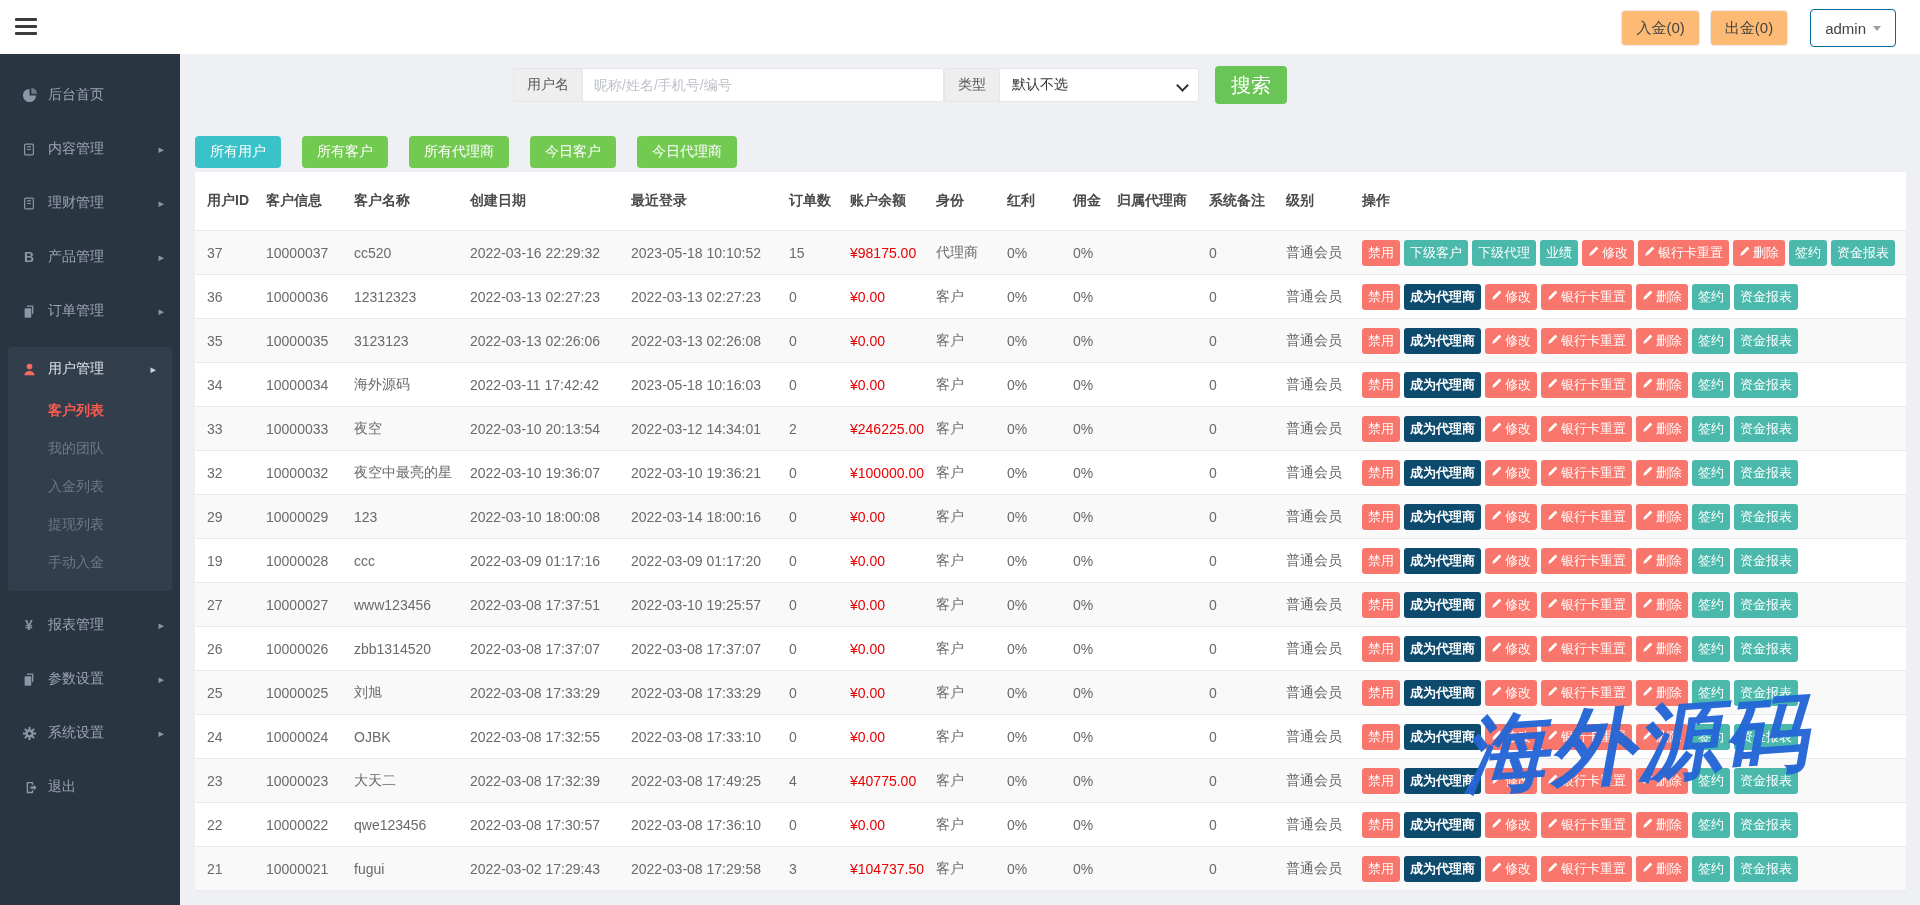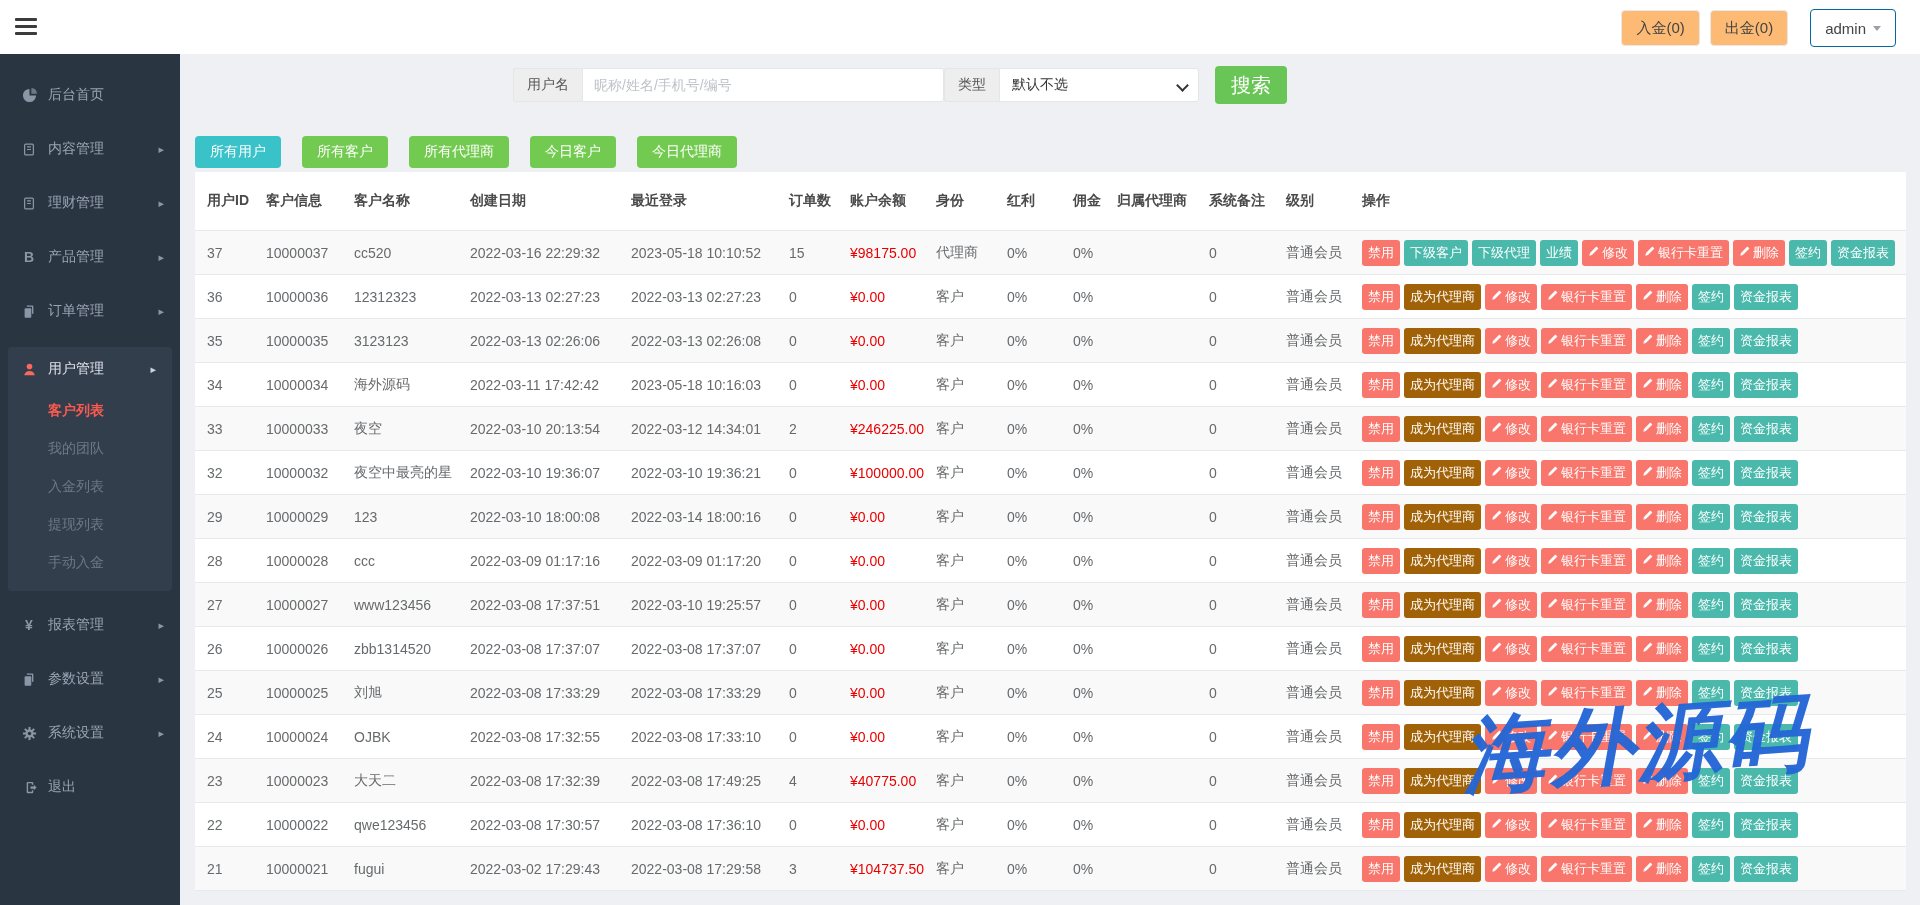--- a/index.html
+++ b/index.html
@@ -63,21 +63,21 @@
   tbody td{height:43px;padding:0 6px;font-size:14px;color:#676a6c;border-bottom:1px solid #e7eaec;
     white-space:nowrap;overflow:hidden;}
   tbody tr:nth-child(odd){background:#f9f9f9;}
   th:first-child,td:first-child{padding-left:12px;}
   td.balance{color:#ea0000;}
   .actions{display:flex;gap:4px;align-items:center;}
   .abtn{height:26px;padding:0 6px;border:none;border-radius:3px;color:#fff;font-size:13px;cursor:pointer;
     display:inline-flex;align-items:center;gap:3px;white-space:nowrap;font-family:inherit;}
   .abtn.red{background:#f9766c;}
   .abtn.teal{background:#4ab9ac;}
-  .abtn.green{background:#a16207;}
+  .abtn.green{background:#0c4a6e;font-weight:bold;}
   .abtn svg{flex:none;}
   
   .watermark{position:absolute;left:1462px;top:688px;z-index:40;pointer-events:none;
     font-family:"DejaVu Serif","Liberation Serif",serif;font-size:84px;font-weight:bold;font-style:italic;
     color:#2466d6;letter-spacing:3px;transform:rotate(-4deg);opacity:.96;}
 </style>
 </head>
 <body>
 
 <div class="topbar">
@@ -609,21 +609,21 @@
                 <button class="abtn teal">
                   <span>签约</span>
                 </button>
                 <button class="abtn teal">
                   <span>资金报表</span>
                 </button>
               </div>
             </td>
           </tr>
           <tr>
-            <td>28</td>
+            <td>19</td>
             <td>10000028</td>
             <td>ccc</td>
             <td>2022-03-09 01:17:16</td>
             <td>2022-03-09 01:17:20</td>
             <td>0</td>
             <td class="balance">¥0.00</td>
             <td>客户</td>
             <td>0%</td>
             <td>0%</td>
             <td></td>

